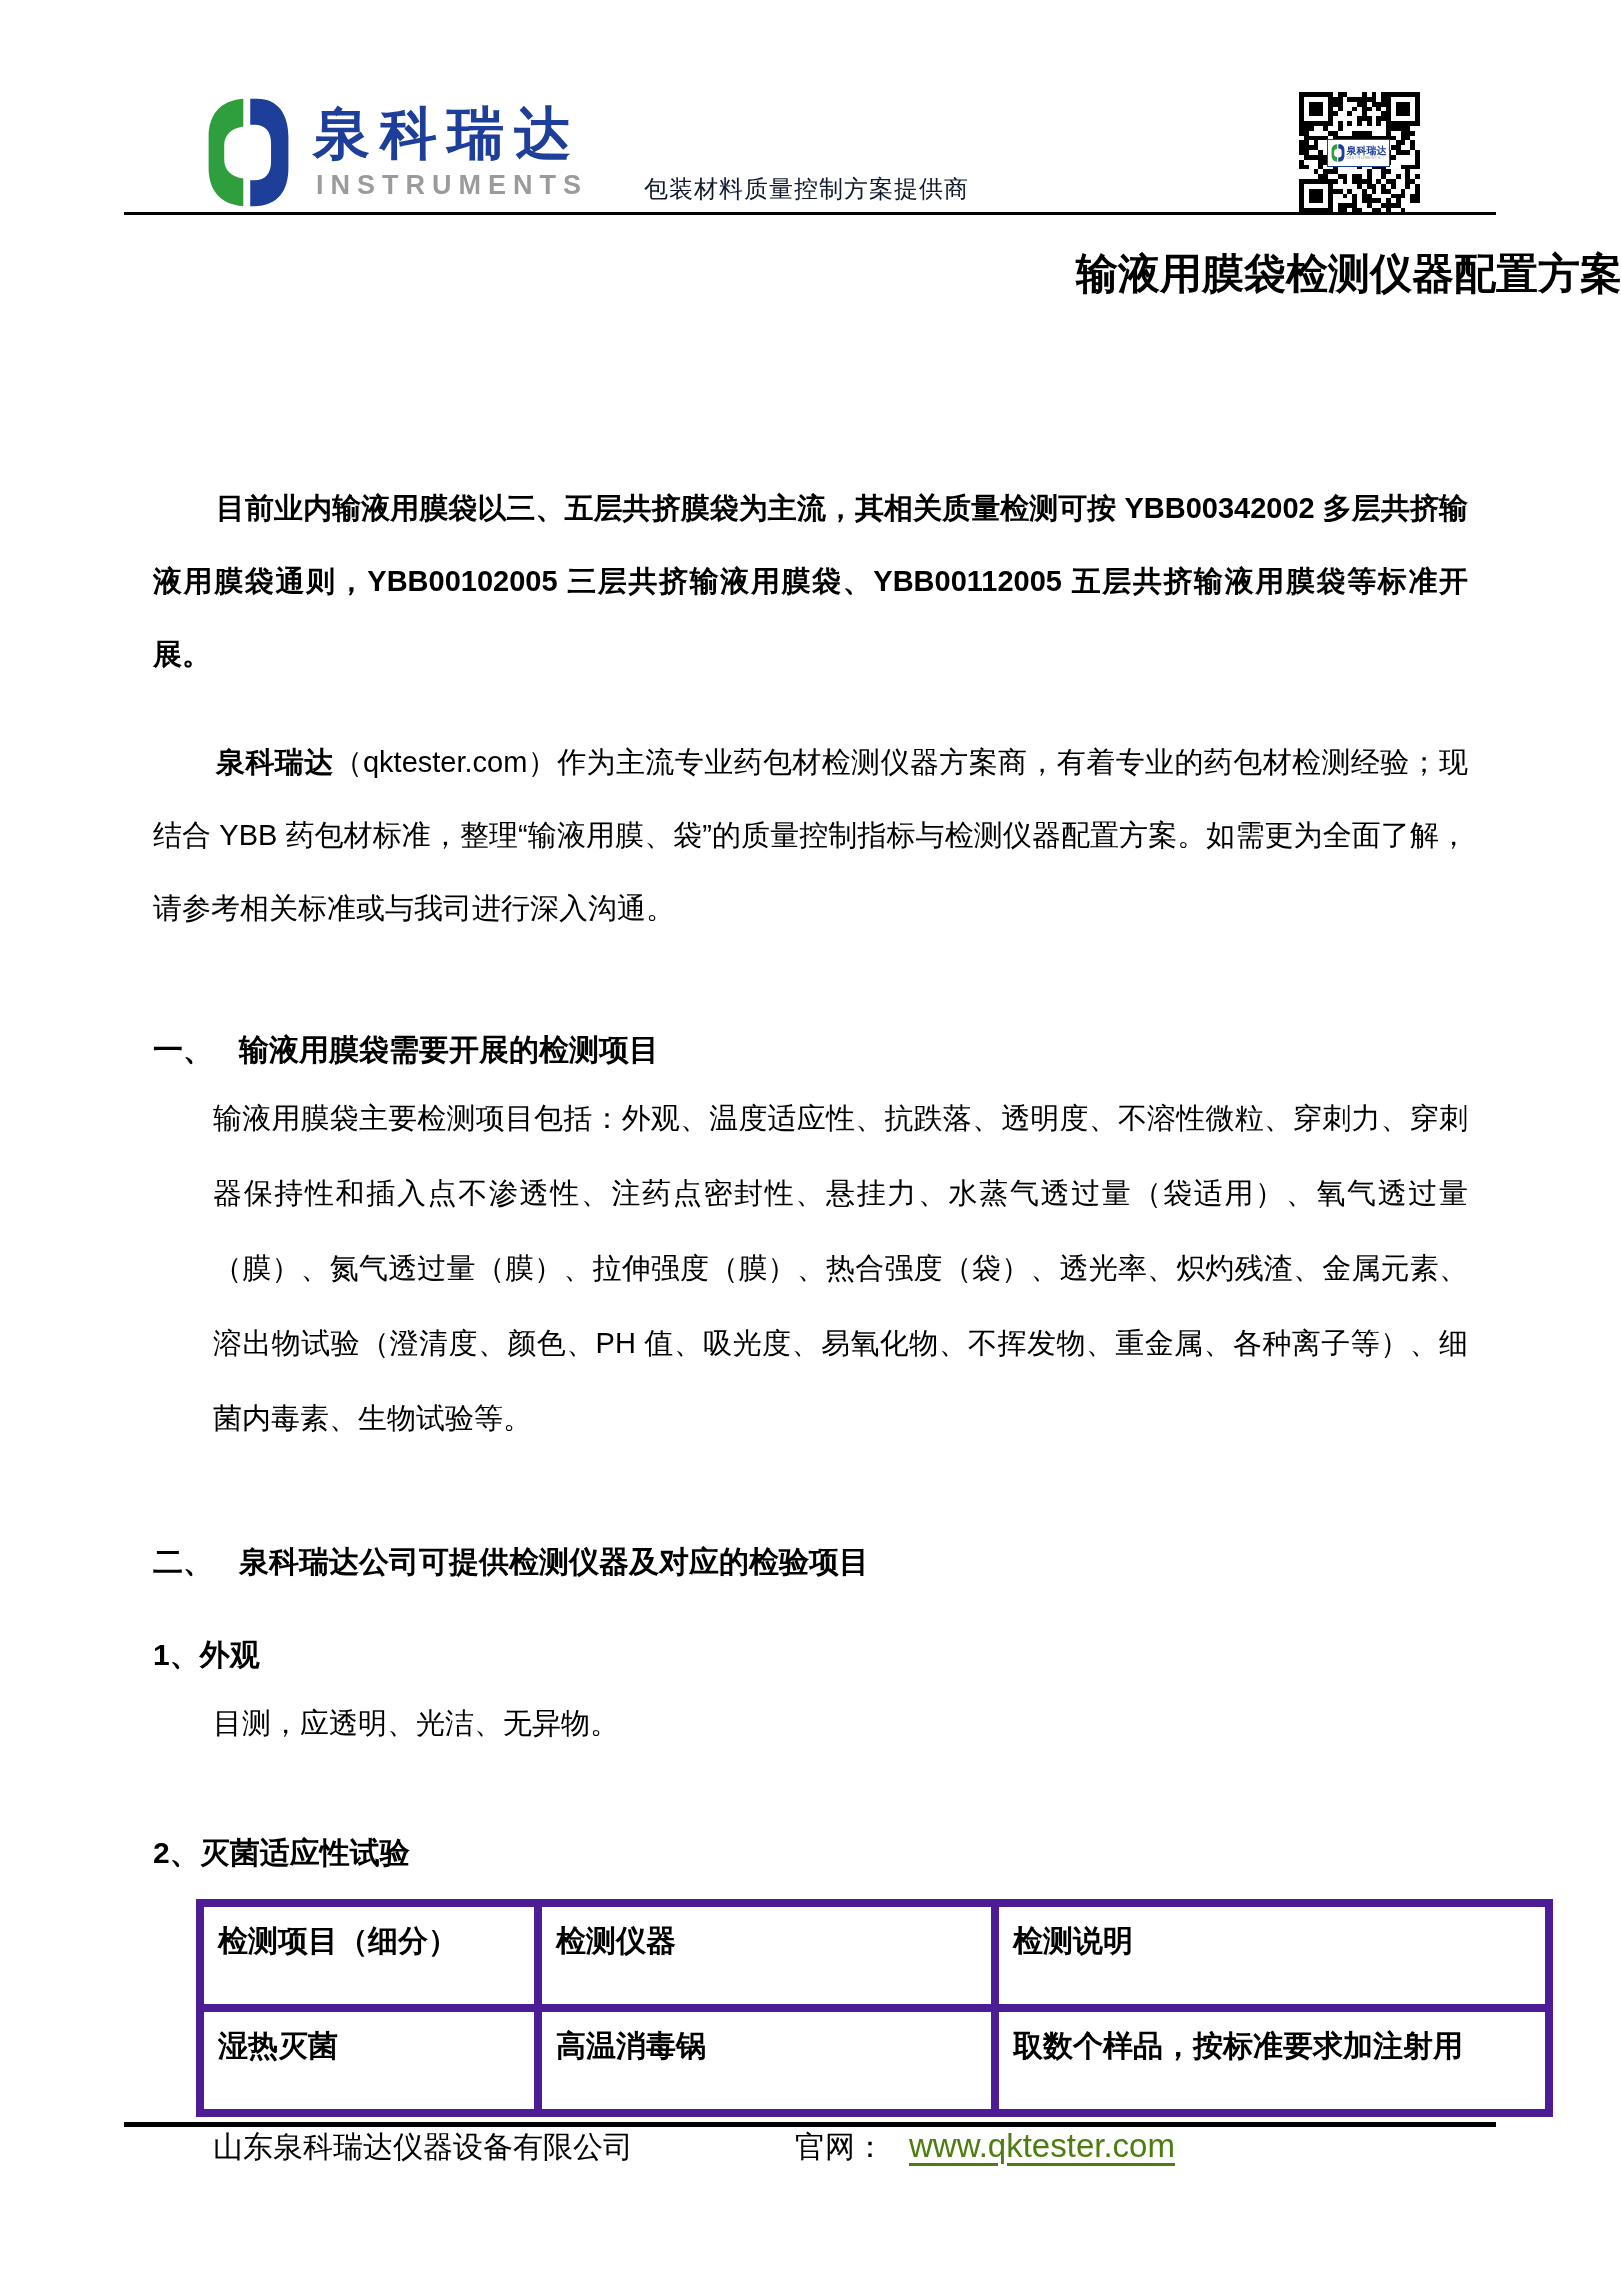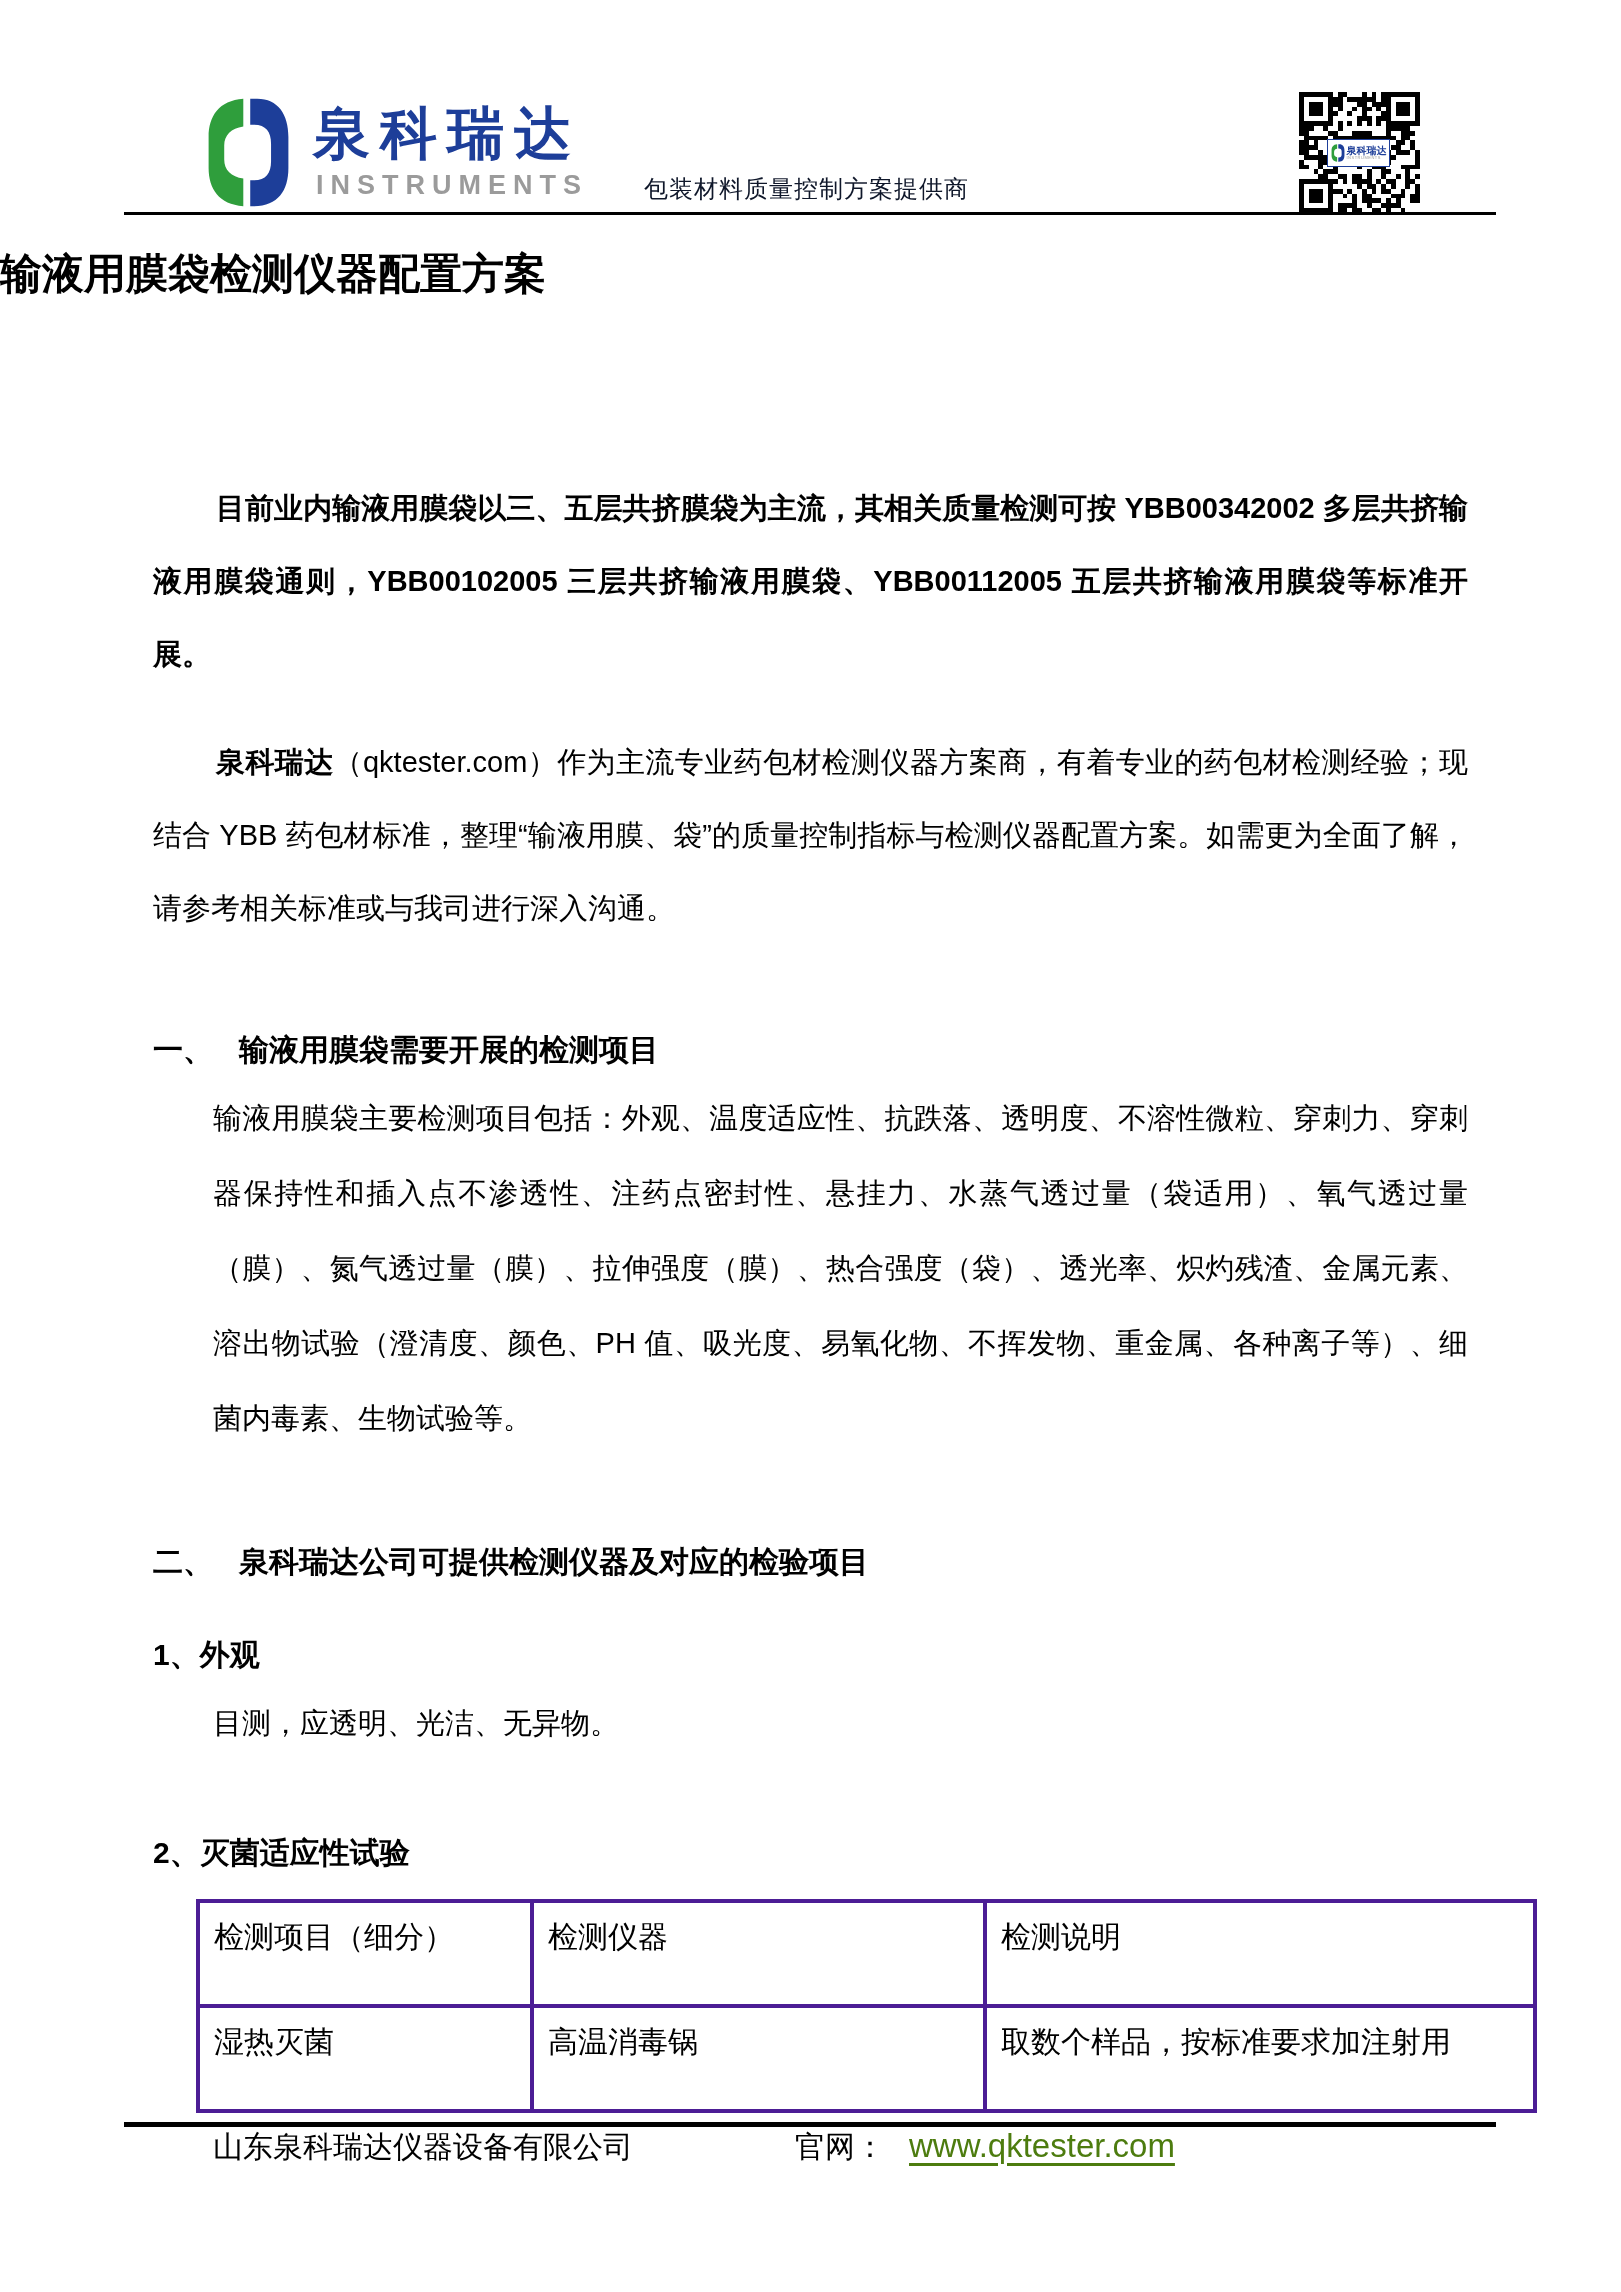--- a/index.html
+++ b/index.html
@@ -19,21 +19,21 @@
   .qr svg{display:block;width:121px;height:121px;}
   .qr-label{position:absolute;left:28px;top:47px;width:63px;height:28px;background:#fff;
             border:1px solid #1d3e99;box-sizing:border-box;display:flex;align-items:center;
             justify-content:center;gap:2px;}
   .qr-label .mini-mark{width:14px;height:18px;flex:0 0 auto;}
   .qr-label .mini-txt{display:flex;flex-direction:column;line-height:1;}
   .qr-label .mini-cn{font-size:10px;font-weight:700;color:#1d3e99;white-space:nowrap;}
   .qr-label .mini-en{font-size:4px;color:#9b9b9b;letter-spacing:0.5px;white-space:nowrap;}
 
   
-  .doc-title{position:absolute;left:0;top:249px;width:100%;text-align:left;
+  .doc-title{position:absolute;left:0;top:249px;width:100%;text-align:right;
              font-size:42px;font-weight:700;line-height:50px;}
   .doc-subtitle{position:absolute;left:0;top:378px;width:100%;text-align:center;
                 text-indent:176px;font-size:29px;line-height:34px;}
 
   
   .body-par{position:absolute;left:153px;width:1315px;font-size:29px;line-height:73px;
             text-align:justify;}
   .p1{top:472px;text-indent:63px;font-weight:700;}
   .p2{top:726px;text-indent:63px;}
   .p2 .lead{font-weight:700;}
@@ -47,21 +47,21 @@
   .p3{top:1081px;}
   .sub-head{position:absolute;left:153px;width:1315px;font-size:30px;font-weight:700;
             line-height:40px;white-space:nowrap;}
   .h-s1{top:1635px;}
   .h-s2{top:1833px;}
   .p-s1{position:absolute;left:213px;top:1687px;width:1255px;font-size:29px;line-height:73px;}
 
   
   .tbl{position:absolute;left:196px;top:1899px;width:1252px;border-collapse:collapse;
        table-layout:fixed;font-size:30px;}
-  .tbl td{border:4px solid #4c1d95;vertical-align:top;padding:14px 10px 0 14px;line-height:40px;}
+  .tbl td{border:8px solid #4c1d95;vertical-align:top;padding:14px 10px 0 14px;line-height:40px;font-weight:bold;}
   .tbl .c1{width:306px;}
   .tbl .c2{width:425px;}
   .tbl .c3{width:522px;border-radius:7px;}
   .tbl tr{height:105px;}
 
   
   .footer-rule{position:absolute;left:124px;top:2122px;width:1372px;height:5px;background:#000;}
   .footer-company{position:absolute;left:213px;top:2130px;font-size:30px;line-height:34px;white-space:nowrap;}
   .footer-site-label{position:absolute;left:795px;top:2130px;font-size:30px;line-height:34px;white-space:nowrap;}
   .footer-link{position:absolute;left:909px;top:2127px;font-size:33px;line-height:38px;

